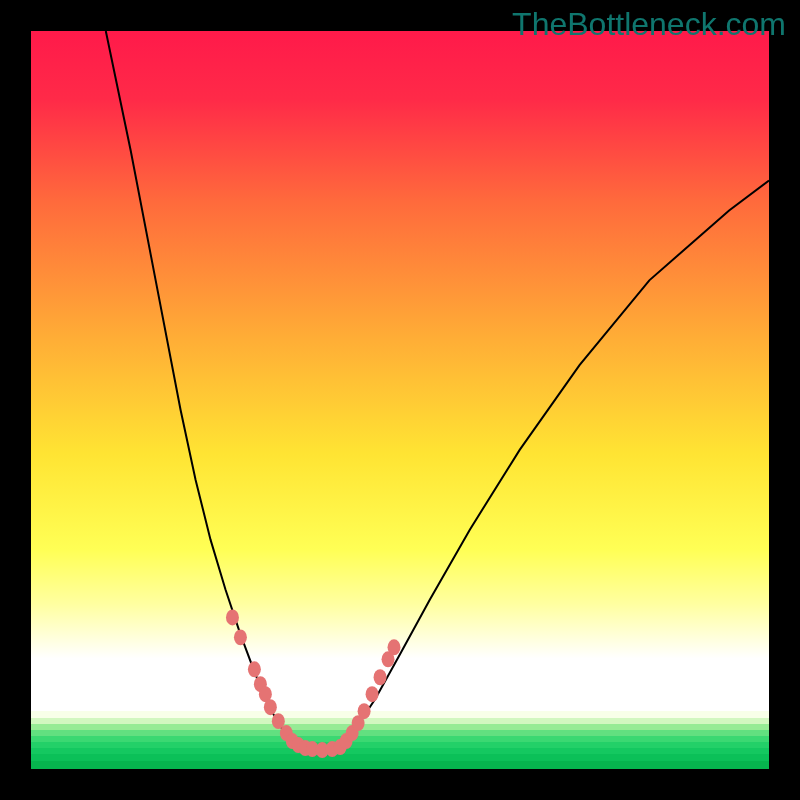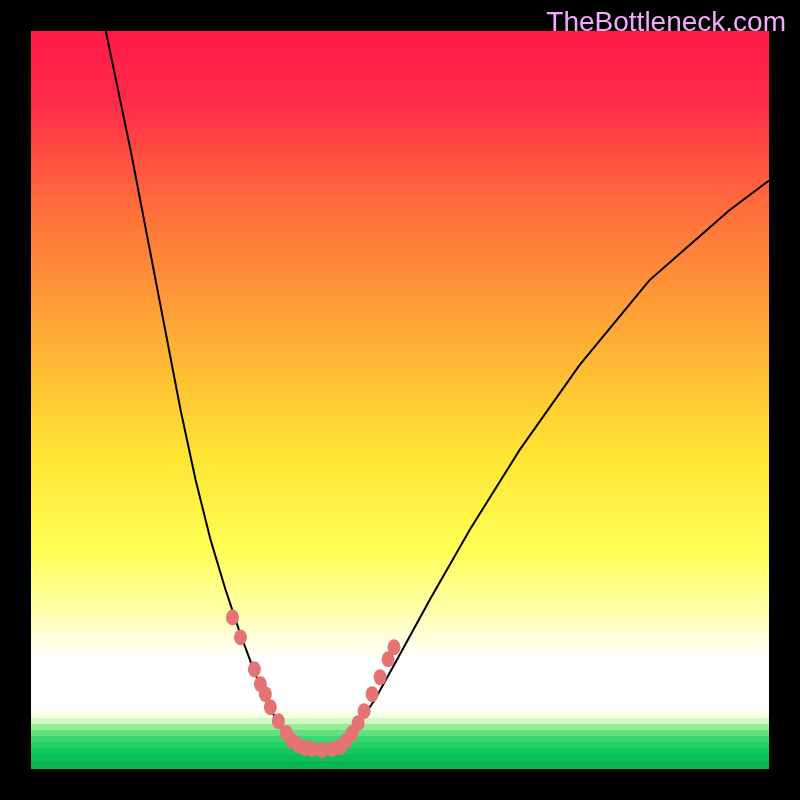--- a/index.html
+++ b/index.html
@@ -7,22 +7,22 @@
     width: 800px;
     height: 800px;
     background: #000;
     position: relative;
     font-family: Arial, sans-serif;
   }
   .watermark {
     position: absolute;
     top: 6px;
     right: 14px;
-    color: #f0abfc;
-    font-size: 28px;
+    color: #0f766e;
+    font-size: 32px;
     font-weight: 500;
     z-index: 10;
   }
   .frame {
     position: absolute;
     top: 30px;
     left: 30px;
     width: 740px;
     height: 740px;
     border: 1px solid #000;

